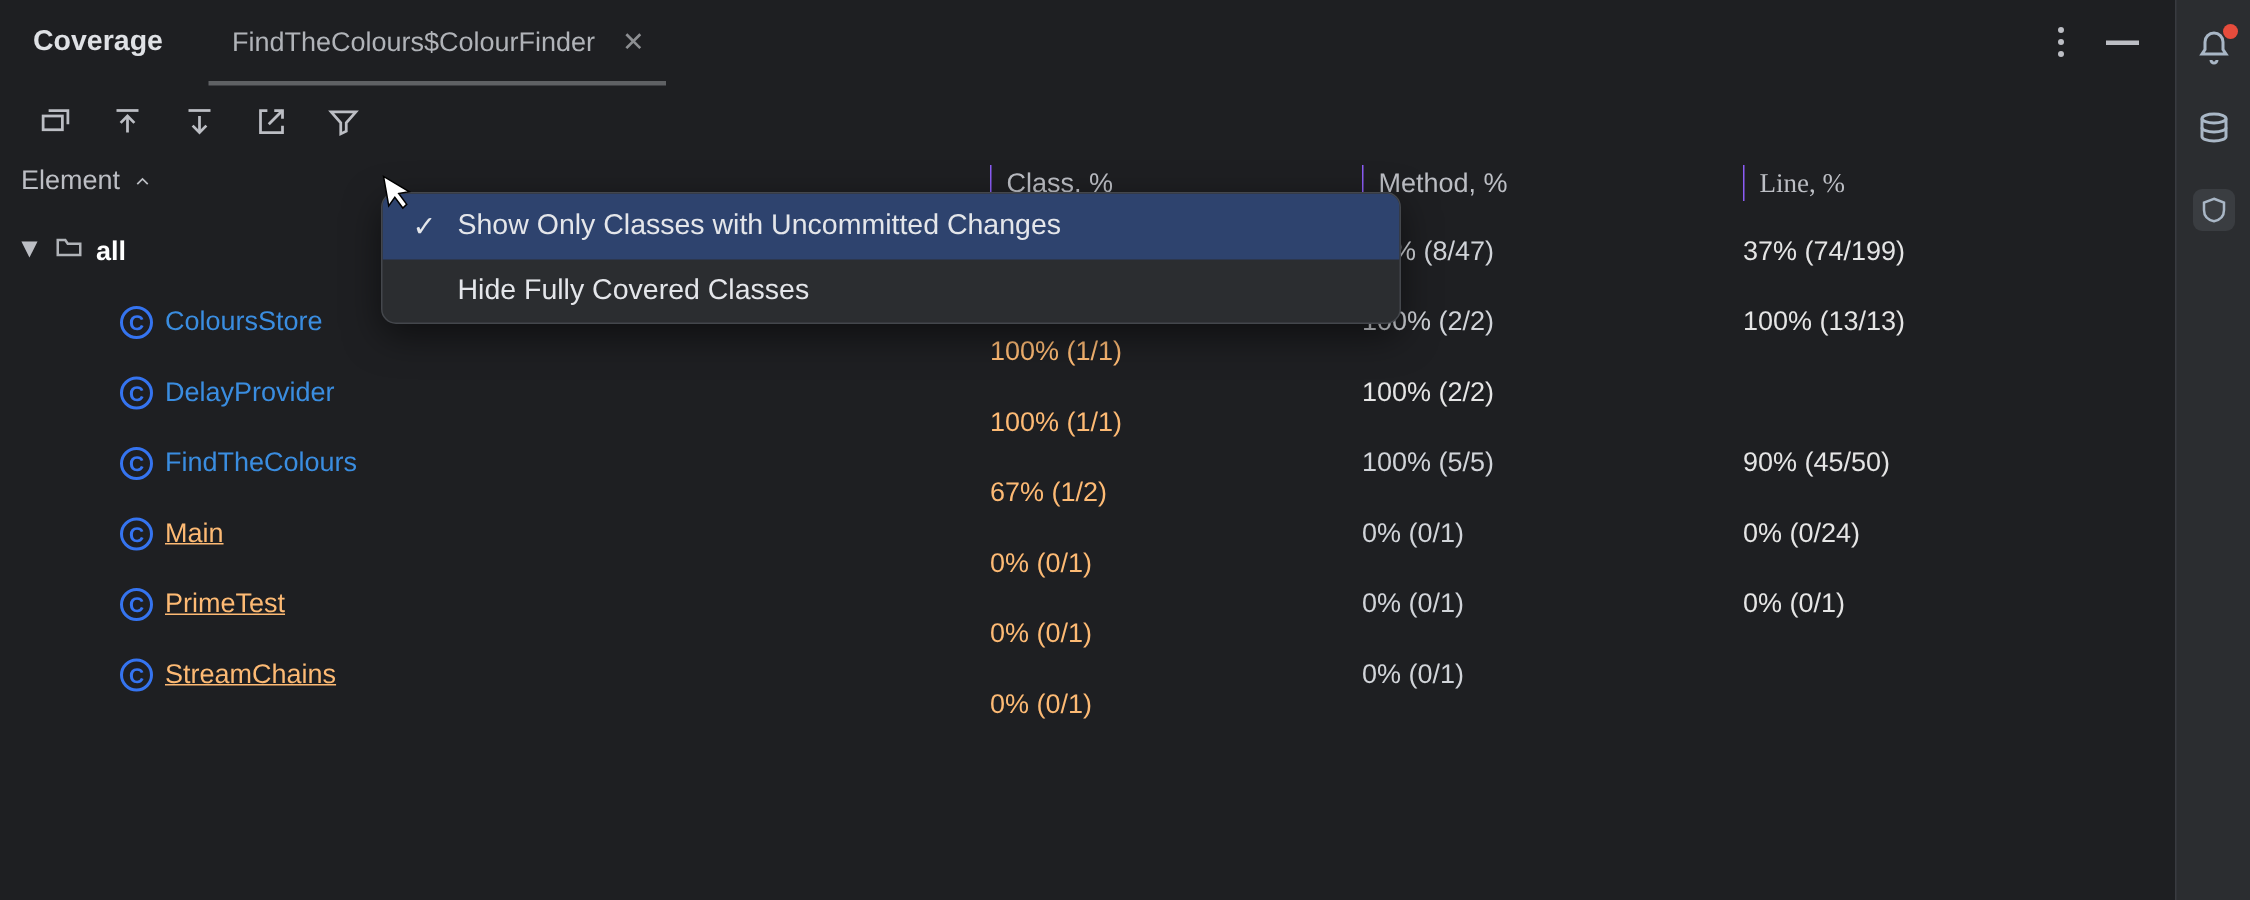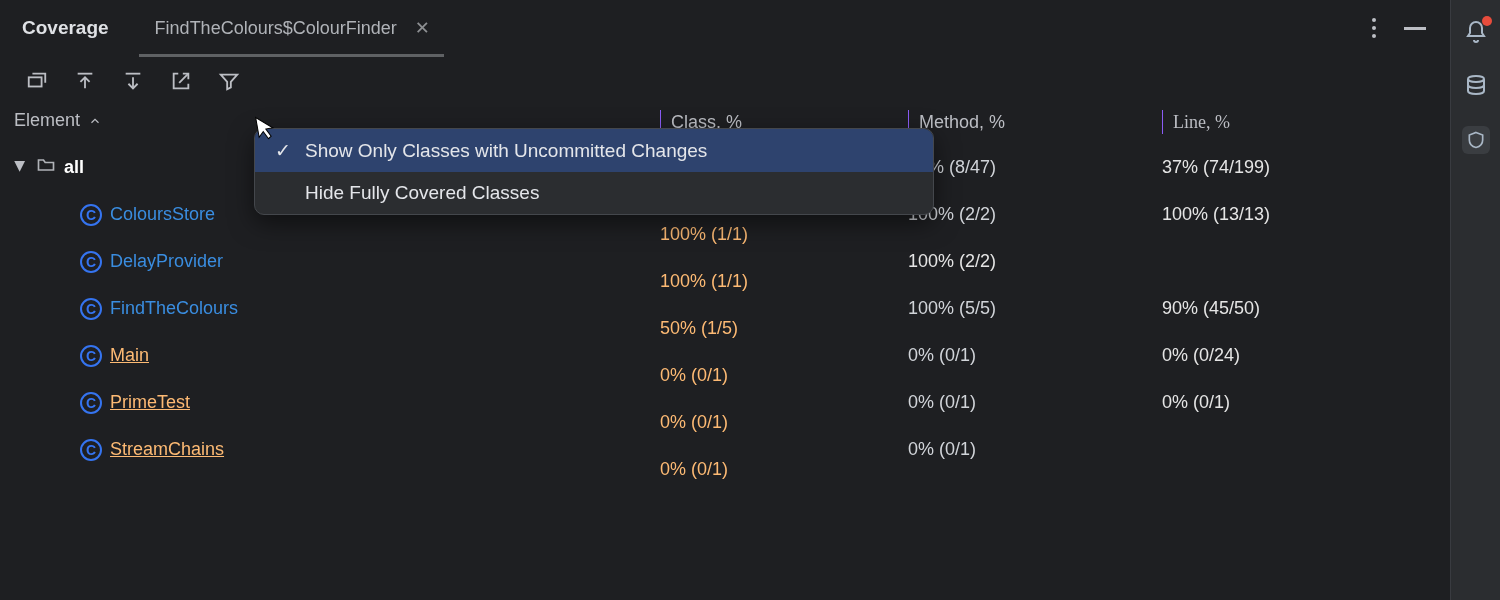--- a/index.html
+++ b/index.html
@@ -286,21 +286,21 @@
             <span class="nm-blue">DelayProvider</span>
           </div>
           <div class="cls">100% (1/1)</div>
           <div class="lin">100% (2/2)</div>
         </div>
         <div class="row" style="padding-left: 80px;">
           <div class="name-cell" style="width:580px">
             <span class="class-ic">C</span>
             <span class="nm-blue">FindTheColours</span>
           </div>
-          <div class="cls">50% (1/5)</div>
+          <div class="cls">67% (1/2)</div>
           <div class="mth">100% (5/5)</div>
           <div class="lin">90% (45/50)</div>
         </div>
         <div class="row" style="padding-left: 80px;">
           <div class="name-cell" style="width:580px">
             <span class="class-ic">C</span>
             <span class="nm-red">Main</span>
           </div>
           <div class="cls">0% (0/1)</div>
           <div class="mth">0% (0/1)</div>

